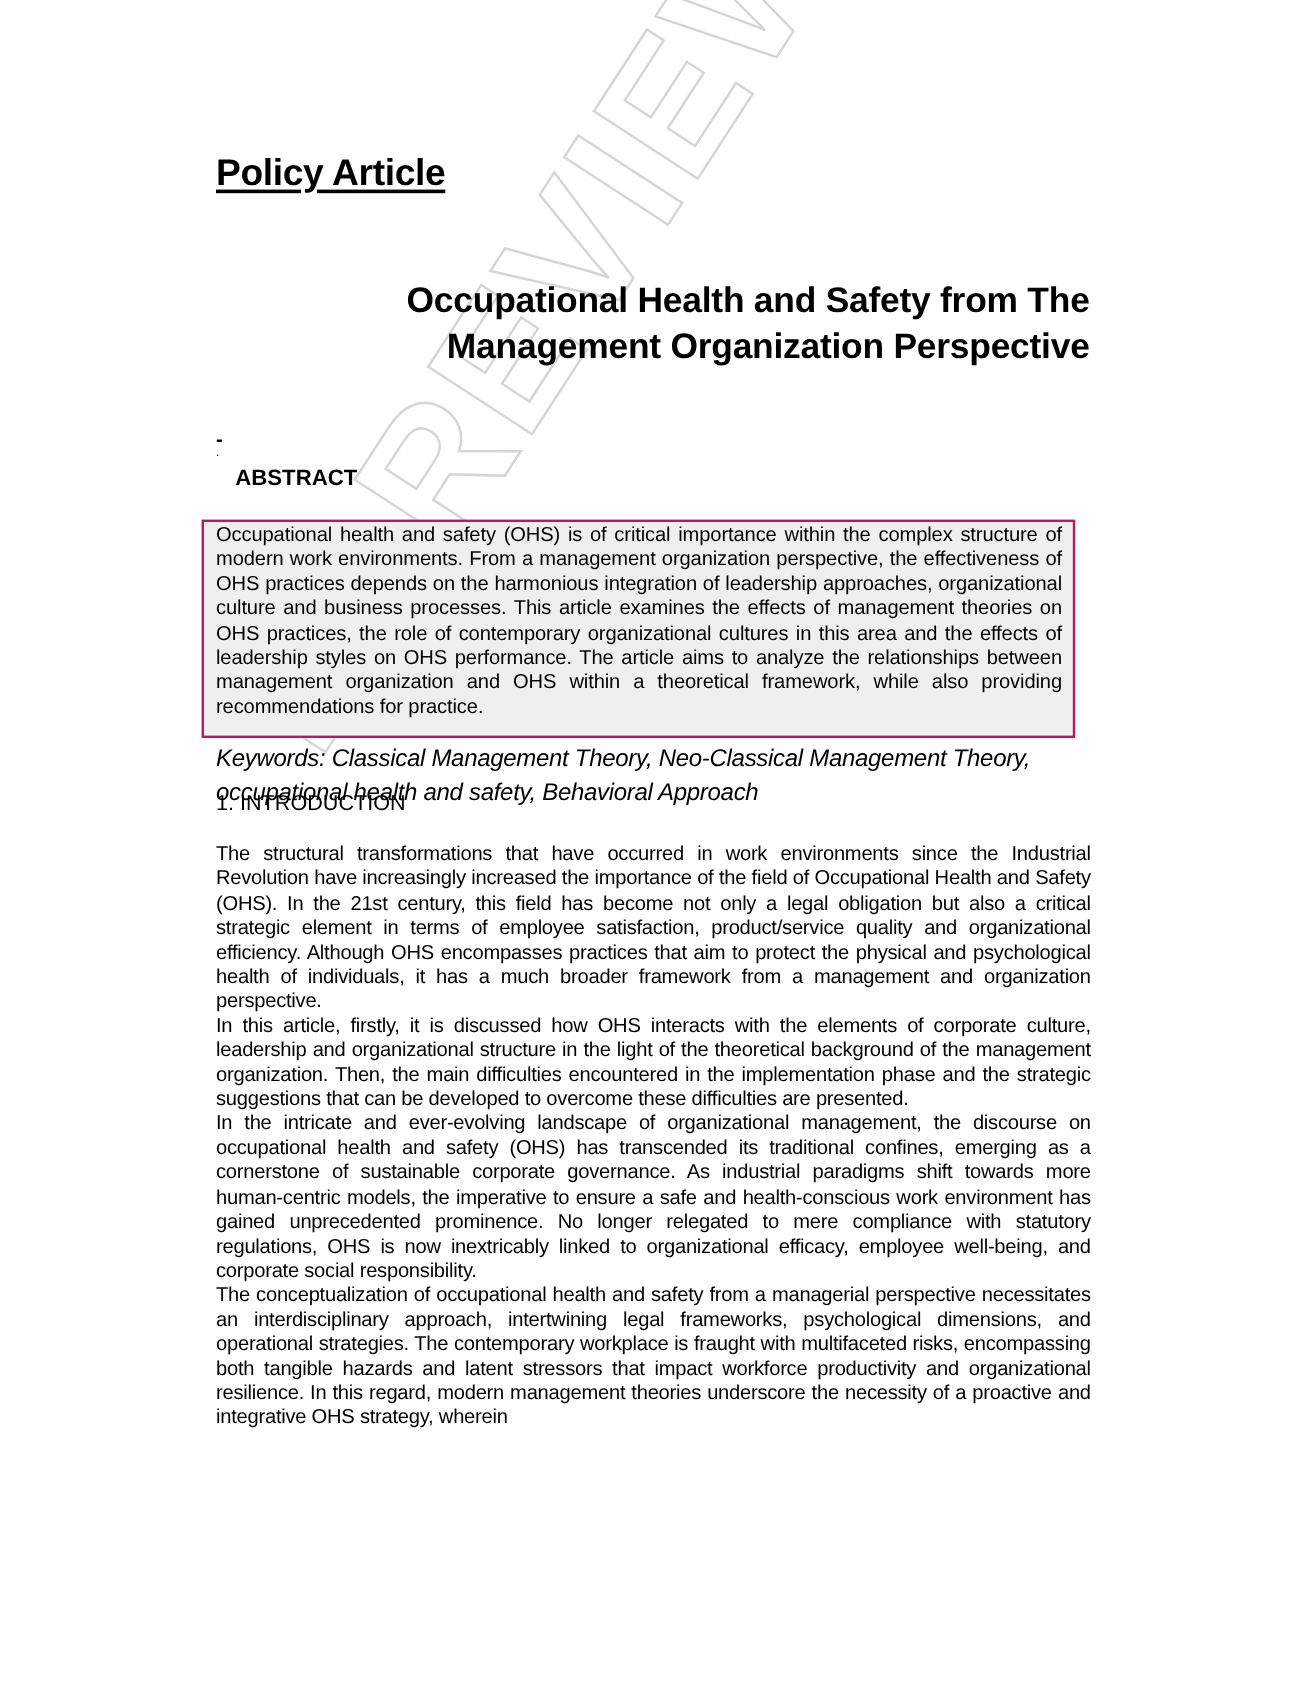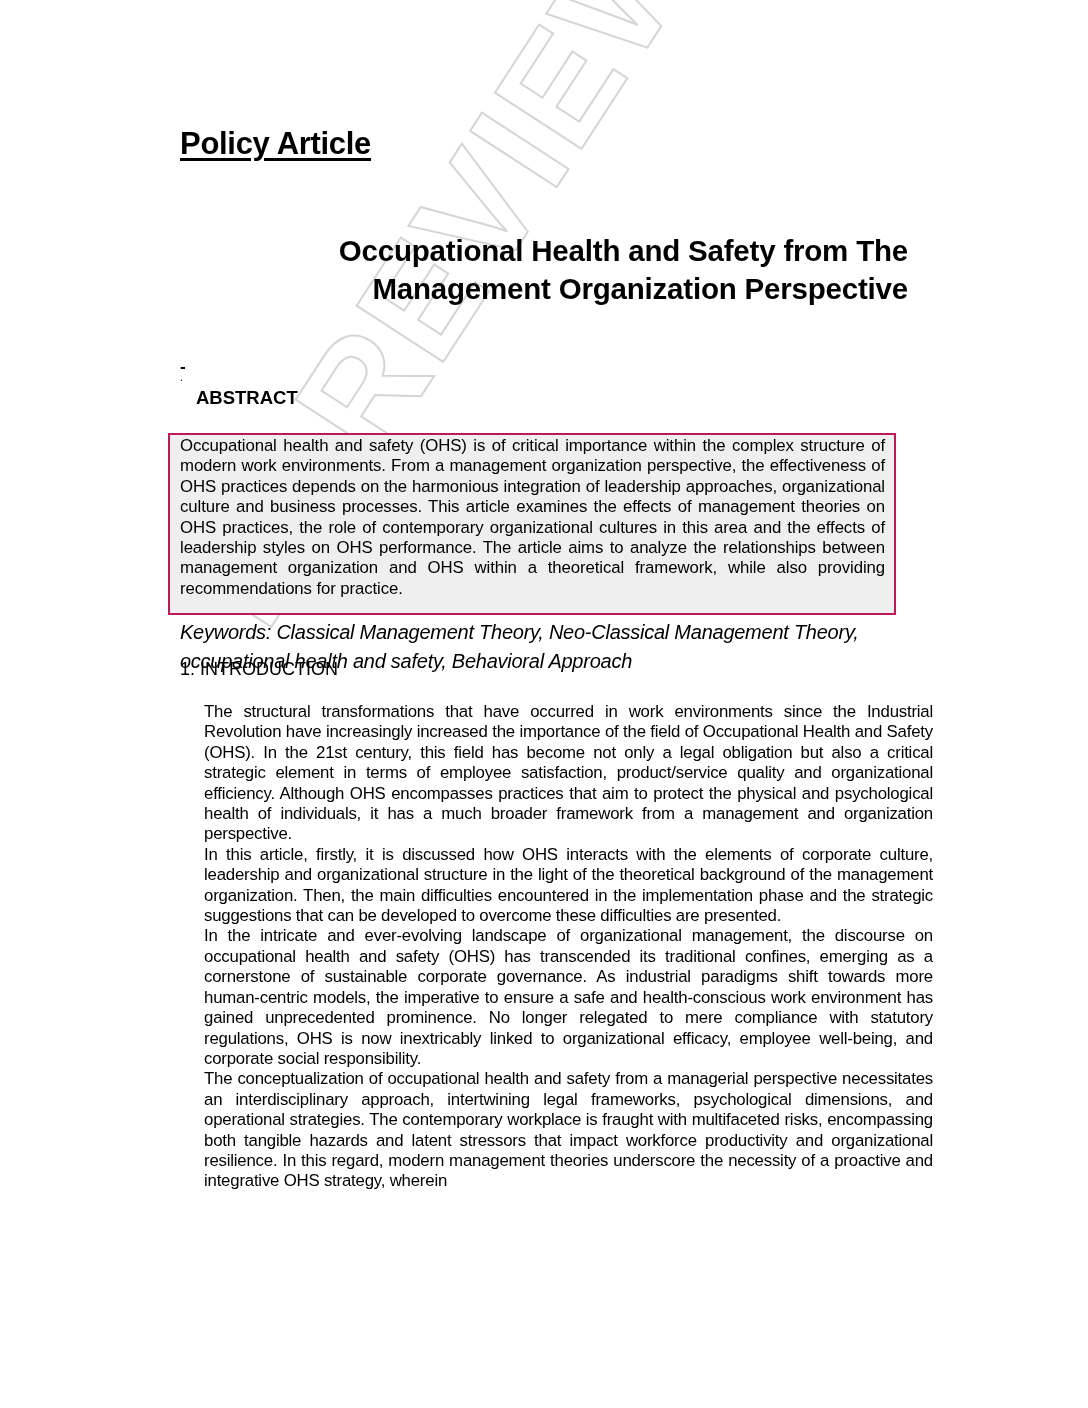--- a/index.html
+++ b/index.html
@@ -15,21 +15,21 @@
   .dot { position: absolute; left: 180px; top: 372px; font-size: 10px; }
   .abstract-heading { position: absolute; left: 196px; top: 387px; font-size: 18.5px; font-weight: bold; }
   .abstract-box { position: absolute; left: 168px; top: 433px; width: 728px; height: 182px;
                   background: #efefef; border: 2px solid #be185d; box-sizing: border-box;
                   padding: 1px 9px 0 10px; }
   .abstract-text { font-size: 16.8px; line-height: 20.4px; text-align: justify;
                    letter-spacing: -0.1px; }
   .keywords { position: absolute; left: 180px; top: 618px; width: 735px; font-size: 20px;
               line-height: 29px; font-style: italic; letter-spacing: -0.25px; }
   .section-heading { position: absolute; left: 180px; top: 659px; font-size: 18px; font-weight: normal; }
-  .body { position: absolute; left: 180px; top: 702px; width: 729px; margin-left: 24px; }
+  .body { position: absolute; left: 180px; top: 702px; width: 729px; }
   .para { font-size: 16.8px; line-height: 20.4px; text-align: justify; margin: 0;
           letter-spacing: -0.2px; }
   .watermark { position: absolute; left: 150px; top: 560px; font-size: 150px; font-weight: bold;
                color: transparent; -webkit-text-stroke: 2px #c8c8c8; transform: rotate(-57deg);
                transform-origin: 0 0; opacity: 0.75; white-space: nowrap; letter-spacing: 4px;
                pointer-events: none; }
 </style>
 </head>
 <body>
 

